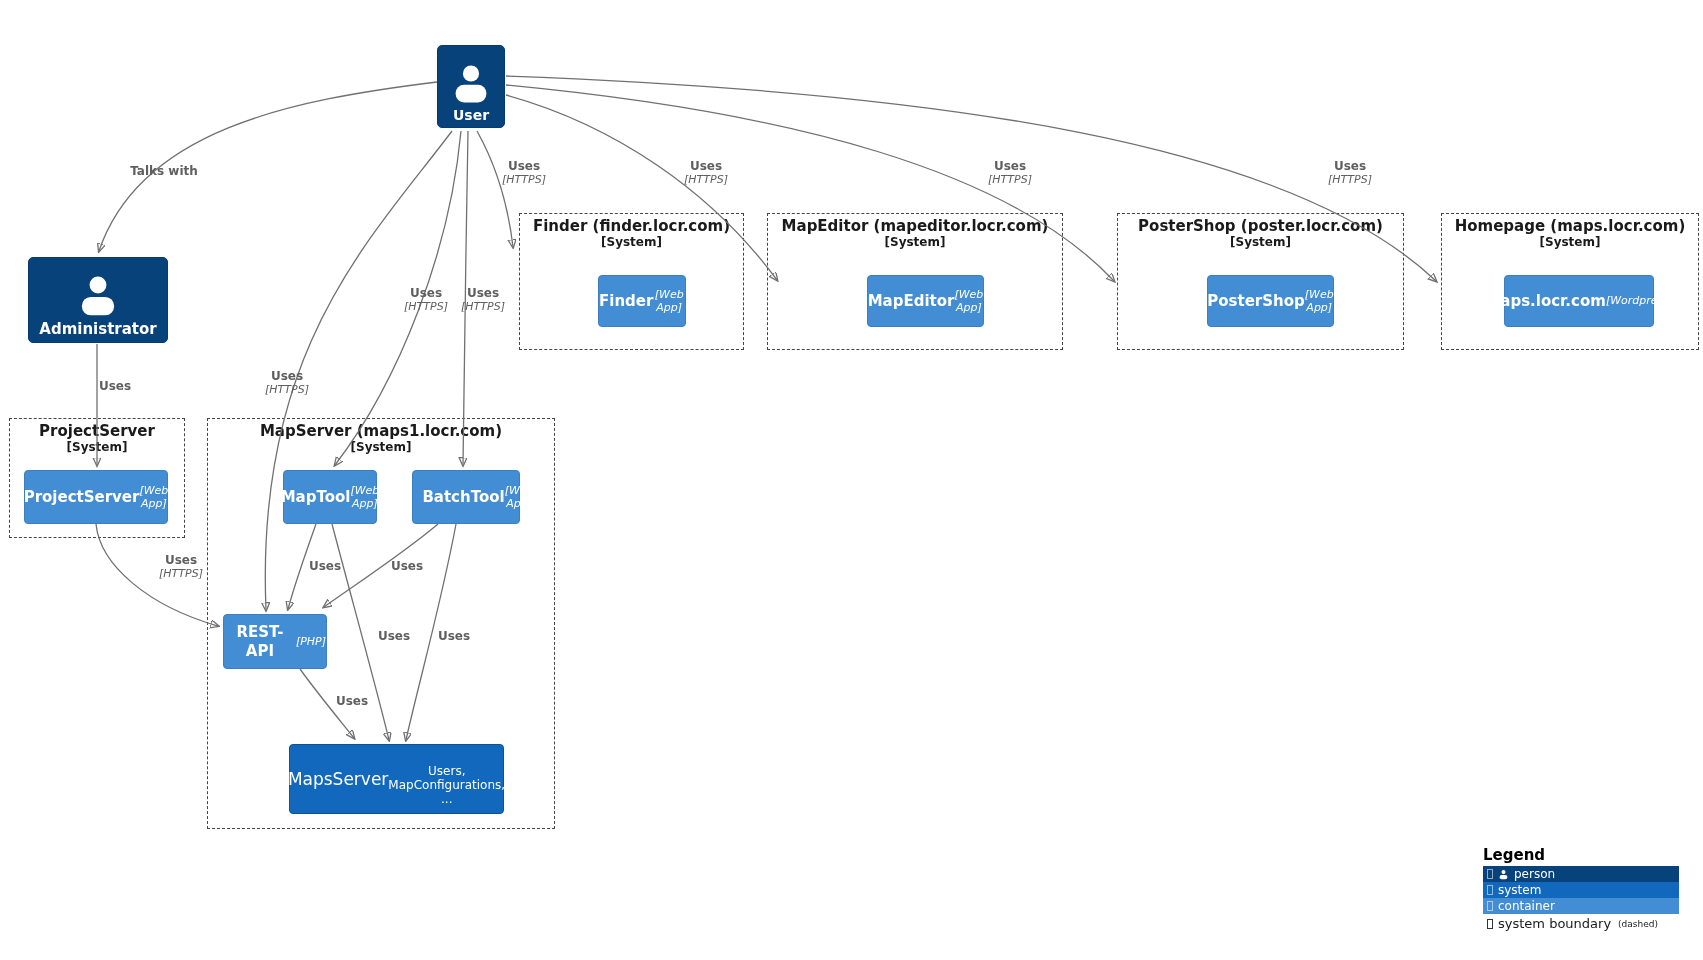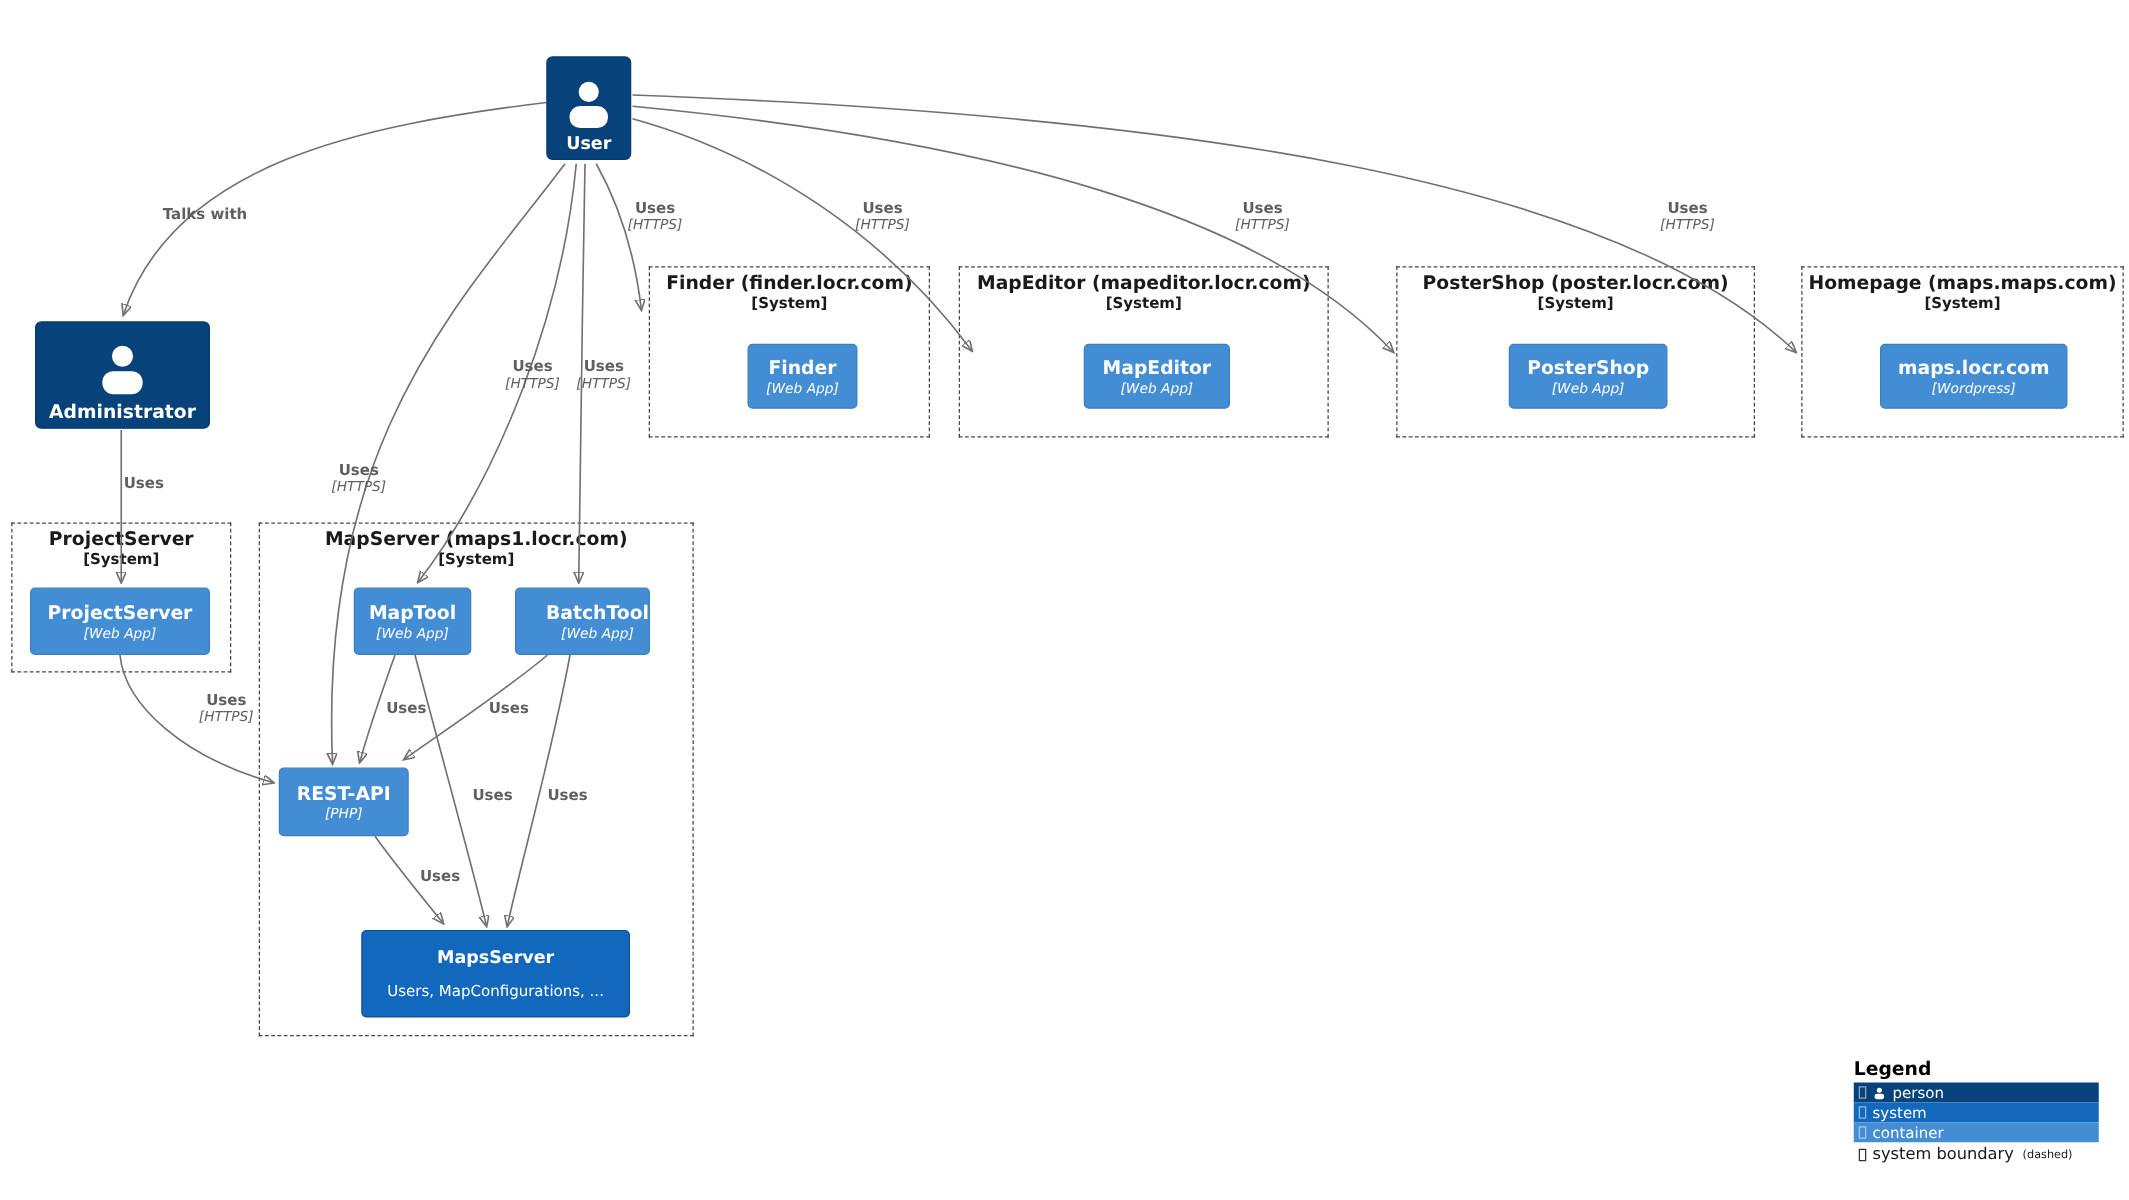--- a/index.html
+++ b/index.html
@@ -13,26 +13,26 @@
   .diagram-title{position:absolute;left:0;right:0;top:8px;text-align:center;font-size:14px;font-weight:bold;color:#111}
 
   .edge-layer{position:absolute;left:0;top:0;width:1703px;height:960px;z-index:5;pointer-events:none}
   .edge-layer path{fill:none;stroke:var(--arrow);stroke-width:1.3}
 
   .boundary{position:absolute;border:1.6px dashed var(--boundary);background:transparent;z-index:1}
   .boundary-title{position:absolute;left:0;right:0;top:4px;text-align:center;color:#1a1a1a;z-index:6}
   .boundary-title .bt-name{font-size:15px;font-weight:bold;display:block;line-height:1.15}
   .boundary-title .bt-type{font-size:12px;font-weight:bold;display:block;line-height:1.2}
 
-  .node{position:absolute;z-index:6;display:flex;flex-direction:column;align-items:center;justify-content:center;text-align:center;border-radius:4px;color:#fff}
+  .node{position:absolute;z-index:6;display:flex;flex-direction:row;align-items:center;justify-content:center;text-align:center;border-radius:4px;color:#fff}
   .container-box{background:var(--container);border:1px solid #3C7FC0}
   .container-box .c-name{font-size:15px;font-weight:bold;line-height:1.25}
   .container-box .c-tech{font-size:11px;font-style:italic;line-height:1.2}
   .system-box{background:var(--system);border:1px solid #0E538F}
-  .system-box .c-name{font-size:14px;font-weight:bold}
+  .system-box .c-name{font-size:17px;font-weight:normal}
   .system-box .c-desc{font-size:12px;margin-top:12px}
 
   .person{position:absolute;z-index:6;background:var(--person);border:1px solid #073B6F;border-radius:5px;display:flex;flex-direction:column;align-items:center;justify-content:flex-end;color:#fff;padding-bottom:4px}
   .person svg{display:block;margin-bottom:2px}
   .person .p-label{font-weight:bold}
 
   .edge-label{position:absolute;z-index:7;transform:translateX(-50%);text-align:center;white-space:nowrap;line-height:1.15}
   .edge-label .lbl{display:block;font-size:12px;font-weight:bold;color:var(--label)}
   .edge-label .tech{display:block;font-size:11px;font-style:italic;color:var(--label)}
 
@@ -120,21 +120,21 @@
       <span class="bt-type">[System]</span>
     </div>
     <div class="node container-box" style="left:89px;top:61px;width:127px;height:52px;">
       <span class="c-name">PosterShop</span>
       <span class="c-tech">[Web App]</span>
     </div>
   </div>
 
   <div class="boundary" style="left:1441px;top:213px;width:258px;height:137px;">
     <div class="boundary-title">
-      <span class="bt-name">Homepage (maps.maps.com)</span>
+      <span class="bt-name">Homepage (maps.locr.com)</span>
       <span class="bt-type">[System]</span>
     </div>
     <div class="node container-box" style="left:62px;top:61px;width:150px;height:52px;">
       <span class="c-name">maps.locr.com</span>
       <span class="c-tech">[Wordpress]</span>
     </div>
   </div>
 
   <div class="boundary" style="left:9px;top:418px;width:176px;height:120px;">
     <div class="boundary-title">

